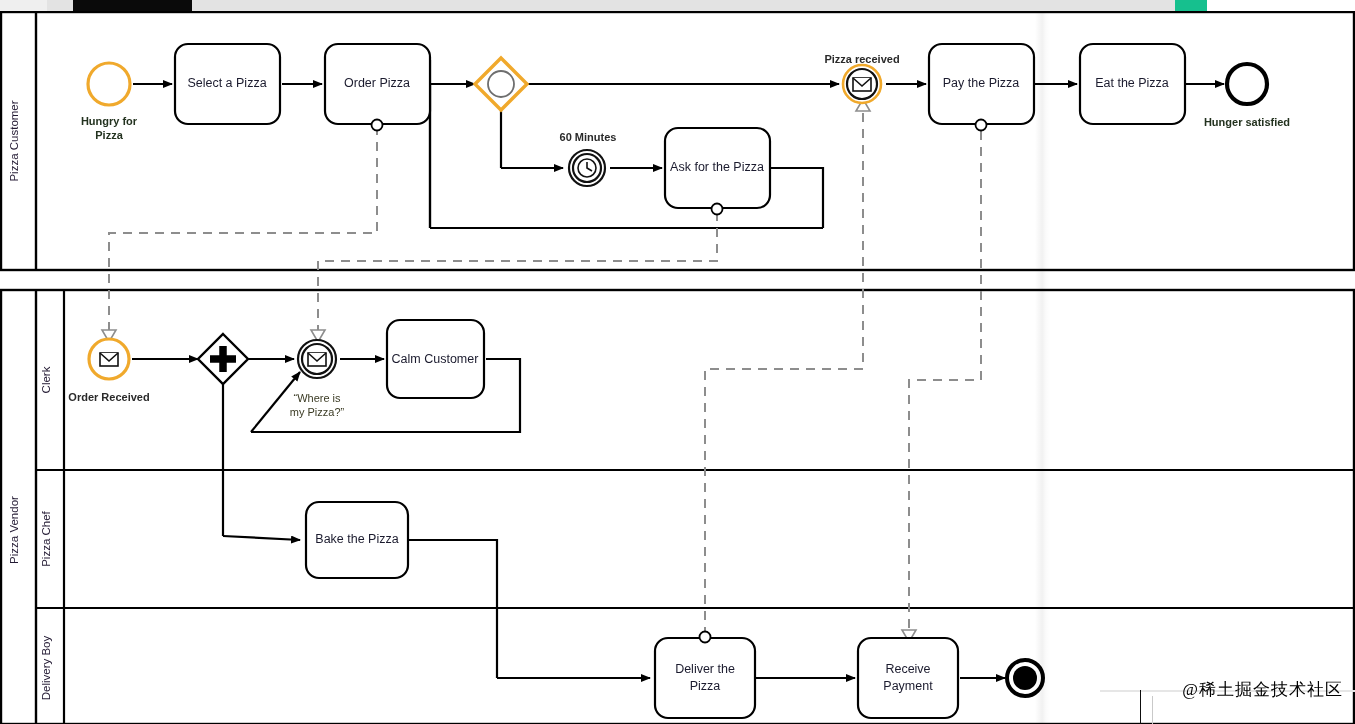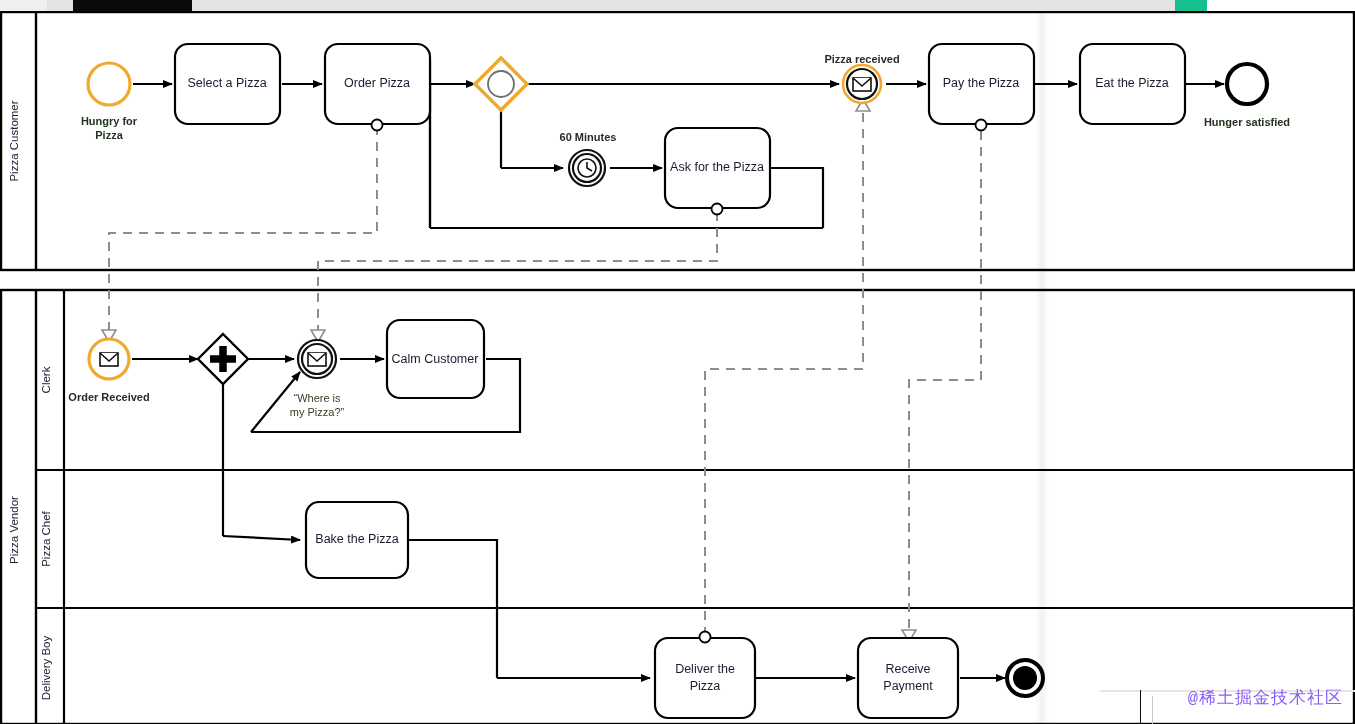--- a/index.html
+++ b/index.html
@@ -83,26 +83,25 @@
     left: 0; top: 0;
     width: 1355px; height: 724px;
     z-index: 10;
   }
 
   .watermark {
     position: absolute;
     right: 12px;
     top: 678px;
     font-size: 17px;
-    color: #8b5cf6;
+    color: #000000;
     letter-spacing: 1px;
     z-index: 45;
     white-space: nowrap;
-    font-family: Liberation Mono, monospace;
-    margin-top: 8px;
+    font-family: Liberation Serif, serif;
   }
 
   
   .pool-rect, .lane-rect { fill: none; stroke: #000000; }
   .pool-rect { stroke-width: 2.4; }
   .lane-div  { stroke: #000000; stroke-width: 2.2; }
 
   .task-rect {
     fill: #ffffff;
     stroke: #000000;

